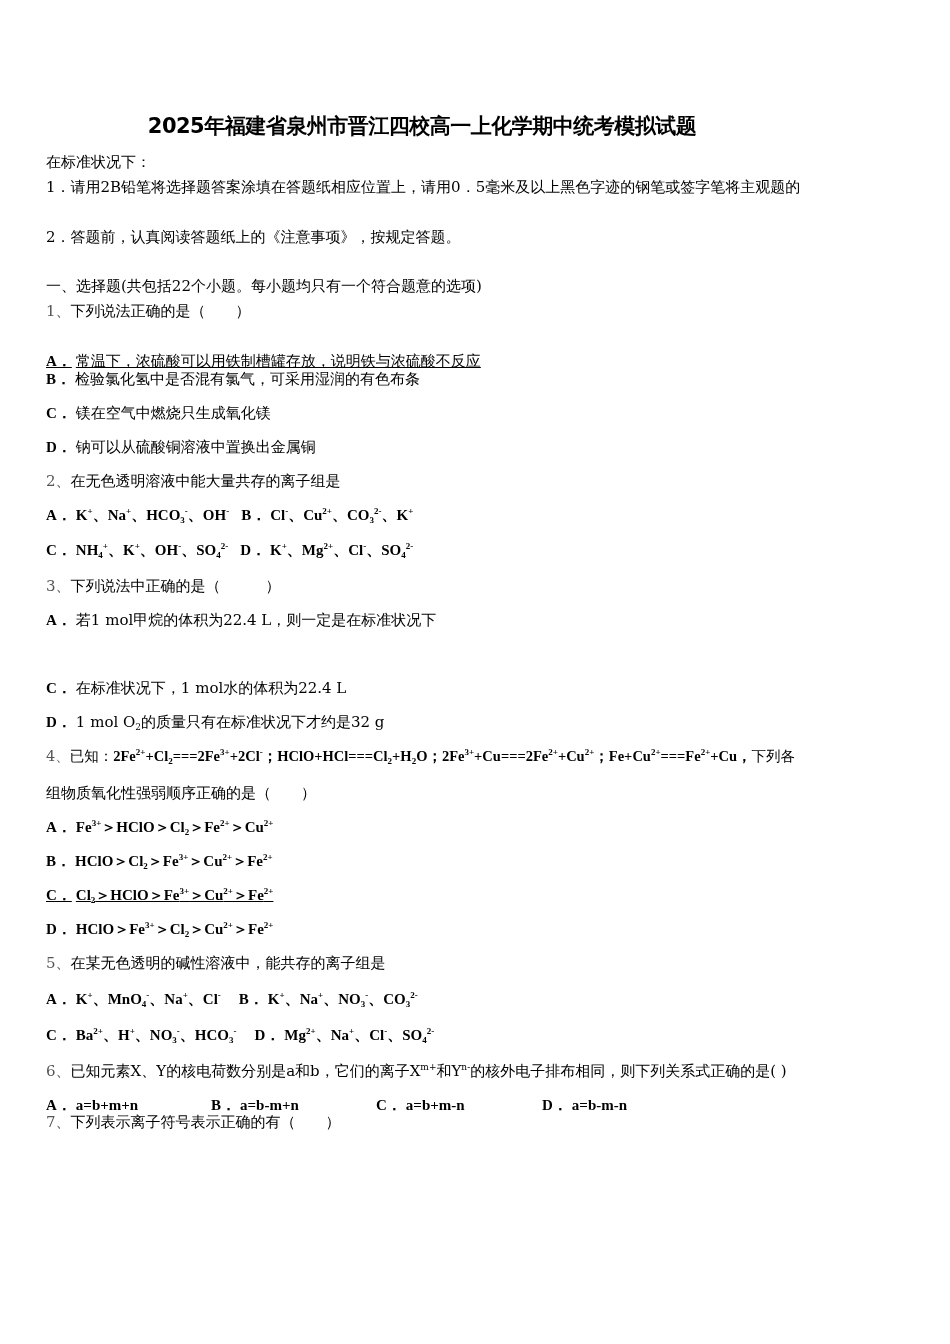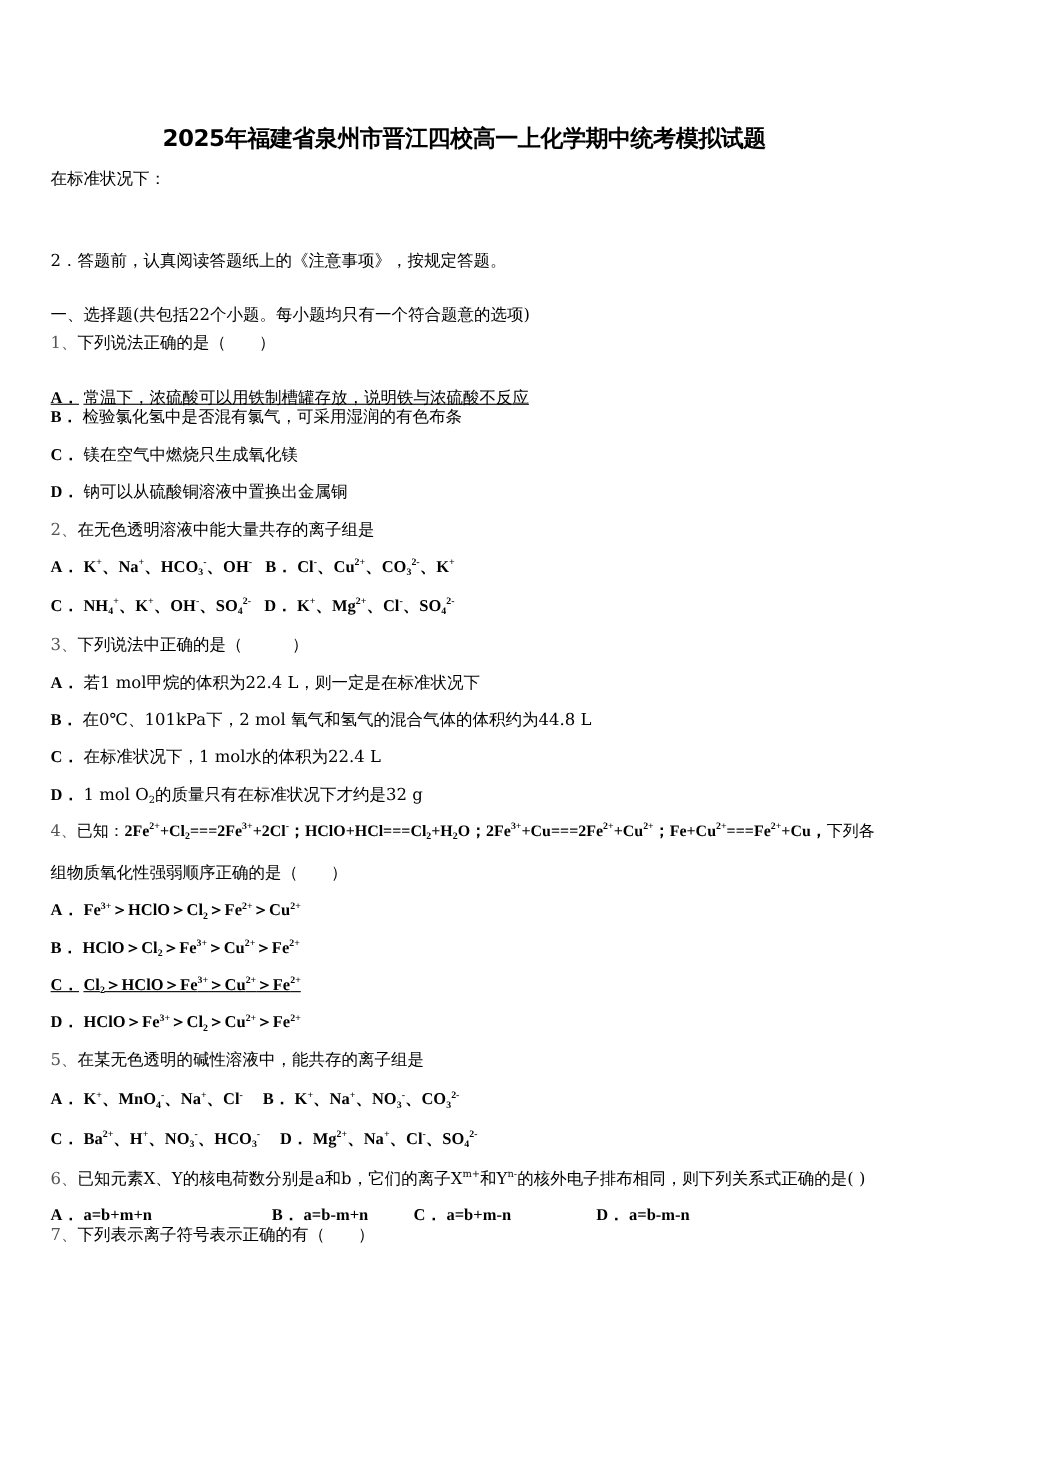--- a/index.html
+++ b/index.html
@@ -19,20 +19,21 @@
   .gap { display: inline-block; width: 12px; }
   .cell { position: absolute; }
 </style>
 </head>
 <body>
 
 <div class="page">
   <div class="title">2025年福建省泉州市晋江四校高一上化学期中统考模拟试题</div>
 
   <div class="line" style="top:152px;">在标准状况下：</div>
+  <div class="line" style="top:177px;">1．请用2B铅笔将选择题答案涂填在答题纸相应位置上，请用0．5毫米及以上黑色字迹的钢笔或签字笔将主观题的</div>
   <div class="line" style="top:227px;">2．答题前，认真阅读答题纸上的《注意事项》，按规定答题。</div>
 
   <div class="line" style="top:276px;">一、选择题(共包括22个小题。每小题均只有一个符合题意的选项)</div>
 
   <div class="line" style="top:301px;">
     <span class="num">1、</span><span>下列说法正确的是（　　）</span>
   </div>
   <div class="line" style="top:351px;text-decoration:underline;"><span class="lbl">A．</span><span>常温下，浓硫酸可以用铁制槽罐存放，说明铁与浓硫酸不反应</span></div>
   <div class="line" style="top:369px;"><span class="lbl">B．</span><span>检验氯化氢中是否混有氯气，可采用湿润的有色布条</span></div>
   <div class="line" style="top:403px;"><span class="lbl">C．</span><span>镁在空气中燃烧只生成氧化镁</span></div>
@@ -45,21 +46,20 @@
     <span class="lbl">A．</span><span class="b"><span>K</span><sup>+</sup><span>、Na</span><sup>+</sup><span>、HCO</span><sub>3</sub><sup>-</sup><span>、OH</span><sup>-</sup></span><span class="gap"></span><span class="lbl">B．</span><span class="b"><span>Cl</span><sup>-</sup><span>、Cu</span><sup>2+</sup><span>、CO</span><sub>3</sub><sup>2-</sup><span>、K</span><sup>+</sup></span>
   </div>
   <div class="line" style="top:540px;">
     <span class="lbl">C．</span><span class="b"><span>NH</span><sub>4</sub><sup>+</sup><span>、K</span><sup>+</sup><span>、OH</span><sup>-</sup><span>、SO</span><sub>4</sub><sup>2-</sup></span><span class="gap"></span><span class="lbl">D．</span><span class="b"><span>K</span><sup>+</sup><span>、Mg</span><sup>2+</sup><span>、Cl</span><sup>-</sup><span>、SO</span><sub>4</sub><sup>2-</sup></span>
   </div>
 
   <div class="line" style="top:576px;">
     <span class="num">3、</span><span>下列说法中正确的是（　　　）</span>
   </div>
   <div class="line" style="top:610px;"><span class="lbl">A．</span><span><span>若1 mol甲烷的体积为22.4 L，则一定是在标准状况下</span></span></div>
-  <div class="line" style="top:644px;"><span class="lbl">B．</span><span><span>在0℃、101kPa下，2 mol 氧气和氢气的混合气体的体积约为44.8 L</span></span></div>
   <div class="line" style="top:678px;"><span class="lbl">C．</span><span><span>在标准状况下，1 mol水的体积为22.4 L</span></span></div>
   <div class="line" style="top:712px;"><span class="lbl">D．</span><span><span>1 mol O</span><sub>2</sub><span>的质量只有在标准状况下才约是32 g</span></span></div>
 
   <div class="line" style="top:746px; font-size:14.5px;">
     <span class="num">4、</span><span>已知：</span><span class="b"><span>2Fe</span><sup>2+</sup><span>+Cl</span><sub>2</sub><span>===2Fe</span><sup>3+</sup><span>+2Cl</span><sup>-</sup><span>；HClO+HCl===Cl</span><sub>2</sub><span>+H</span><sub>2</sub><span>O；2Fe</span><sup>3+</sup><span>+Cu===2Fe</span><sup>2+</sup><span>+Cu</span><sup>2+</sup><span>；Fe+Cu</span><sup>2+</sup><span>===Fe</span><sup>2+</sup><span>+Cu，</span></span><span>下列各</span>
   </div>
   <div class="line" style="top:783px;">组物质氧化性强弱顺序正确的是（　　）</div>
   <div class="line" style="top:817px;"><span class="lbl">A．</span><span class="b"><span>Fe</span><sup>3+</sup><span>＞HClO＞Cl</span><sub>2</sub><span>＞Fe</span><sup>2+</sup><span>＞Cu</span><sup>2+</sup></span></div>
   <div class="line" style="top:851px;"><span class="lbl">B．</span><span class="b"><span>HClO＞Cl</span><sub>2</sub><span>＞Fe</span><sup>3+</sup><span>＞Cu</span><sup>2+</sup><span>＞Fe</span><sup>2+</sup></span></div>
   <div class="line" style="top:885px;text-decoration:underline;"><span class="lbl">C．</span><span class="b"><span>Cl</span><sub>2</sub><span>＞HClO＞Fe</span><sup>3+</sup><span>＞Cu</span><sup>2+</sup><span>＞Fe</span><sup>2+</sup></span></div>
@@ -73,21 +73,21 @@
   </div>
   <div class="line" style="top:1025px;">
     <span class="lbl">C．</span><span class="b"><span>Ba</span><sup>2+</sup><span>、H</span><sup>+</sup><span>、NO</span><sub>3</sub><sup>-</sup><span>、HCO</span><sub>3</sub><sup>-</sup></span><span class="gap" style="width:18px"></span><span class="lbl">D．</span><span class="b"><span>Mg</span><sup>2+</sup><span>、Na</span><sup>+</sup><span>、Cl</span><sup>-</sup><span>、SO</span><sub>4</sub><sup>2-</sup></span>
   </div>
 
   <div class="line" style="top:1061px;">
     <span class="num">6、</span><span><span>已知元素X、Y的核电荷数分别是a和b，它们的离子X</span><sup>m+</sup><span>和Y</span><sup>n-</sup><span>的核外电子排布相同，则下列关系式正确的是( )</span></span>
   </div>
   <div class="line" style="top:1095px; left:46px; width:860px; height:20px;">
     <span class="cell b" style="left:0px;"><span class="lbl">A．</span><span><span>a=b+m+n</span></span></span>
-    <span class="cell b" style="left:165px;margin-left:36px;"><span class="lbl">B．</span><span><span>a=b-m+n</span></span></span>
+    <span class="cell b" style="left:165px;"><span class="lbl">B．</span><span><span>a=b-m+n</span></span></span>
     <span class="cell b" style="left:330px;"><span class="lbl">C．</span><span><span>a=b+m-n</span></span></span>
     <span class="cell b" style="left:496px;"><span class="lbl">D．</span><span><span>a=b-m-n</span></span></span>
   </div>
 
   <div class="line" style="top:1112px;">
     <span class="num">7、</span><span>下列表示离子符号表示正确的有（　　）</span>
   </div>
 </div>
 
 </body></html>

